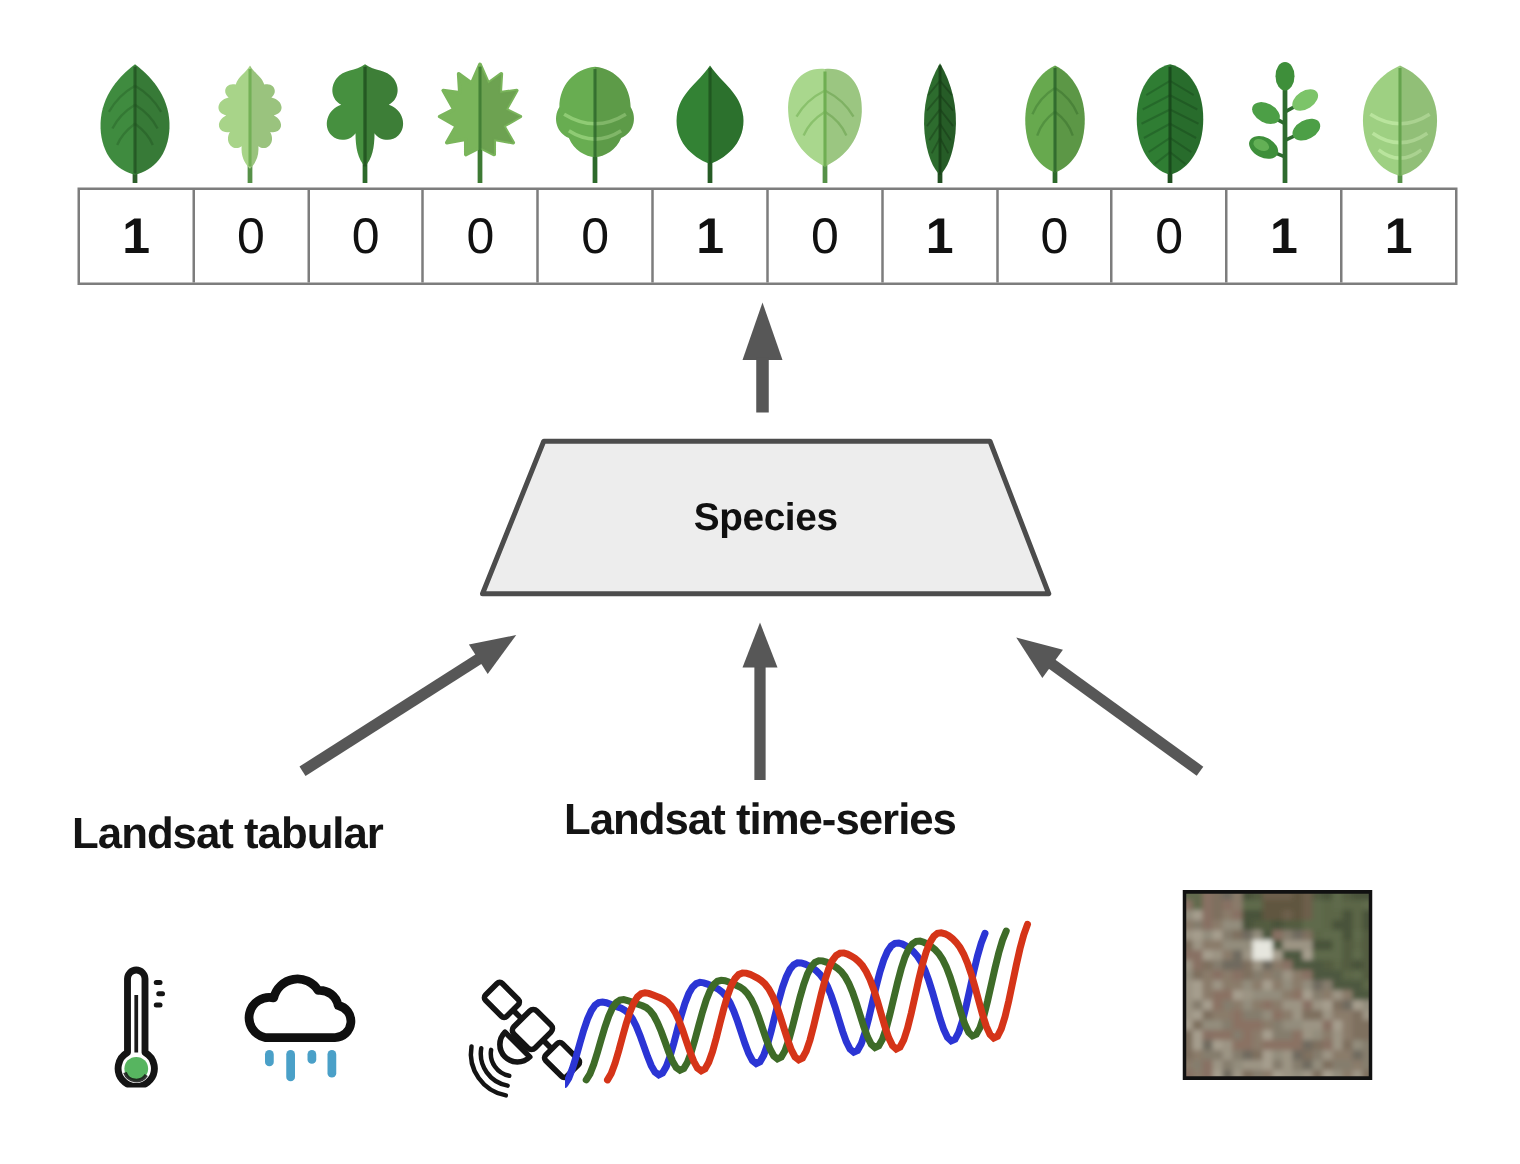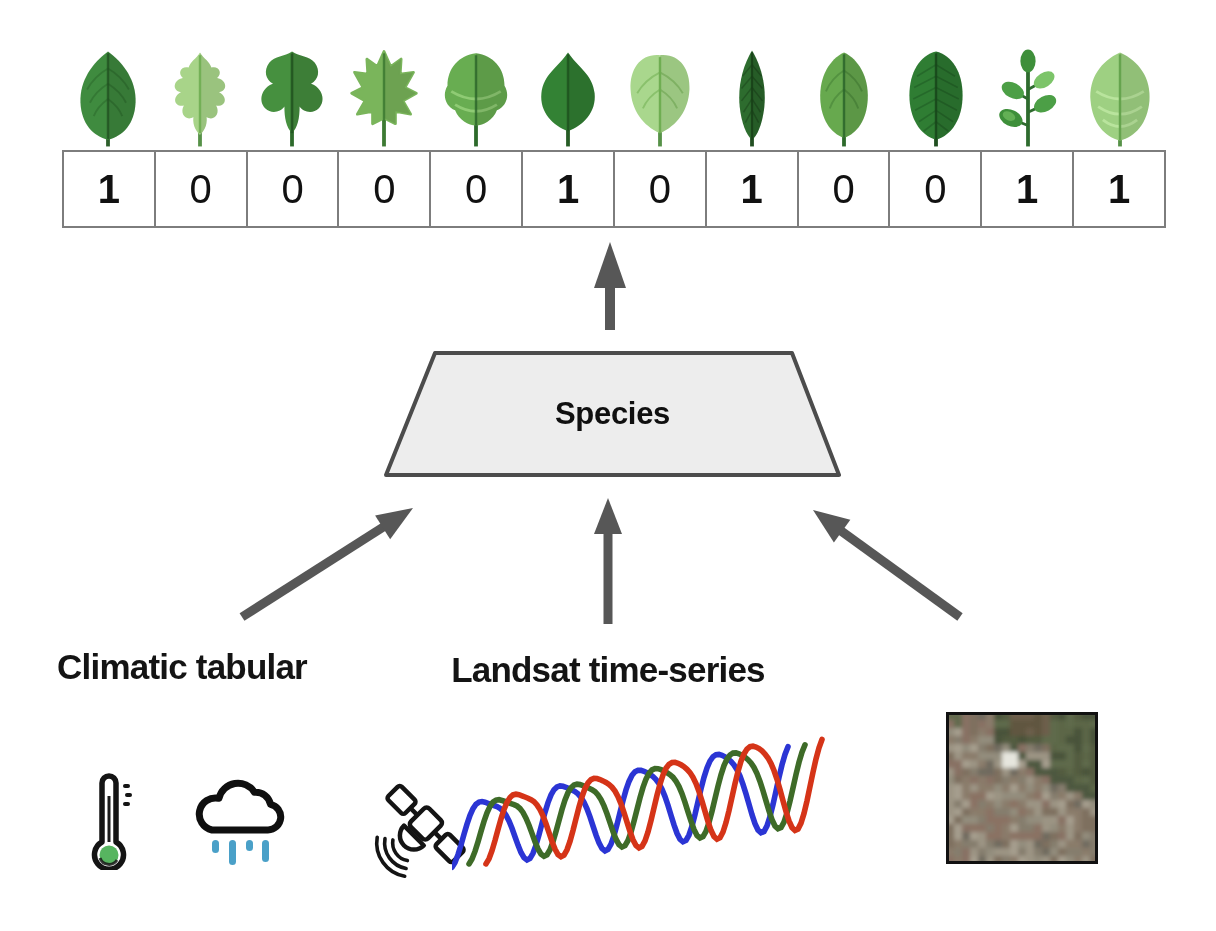--- a/index.html
+++ b/index.html
@@ -290,23 +290,23 @@
       </g>
   </svg>
   <svg class="arrow-svg" style="left:791px;top:496px;" width="185" height="132">
     <line x1="169" y1="121" x2="46" y2="32" stroke-width="9" stroke="#575757"></line>
     <g transform="translate(22,14) rotate(-144)">
         <polygon points="-36,-14 0,0 -36,14" fill="#575757"></polygon>
       </g>
   </svg>
 
   <div class="inlabel" style="left:28px;top:642px;width:308px;">
-    <div>Climatic tabular</div>
+    <div>Landsat tabular</div>
   </div>
-  <div class="inlabel" style="left:420px;top:645px;width:376px;">Landsat time-series</div>
+  <div class="inlabel" style="left:420px;top:631px;width:376px;">Landsat time-series</div>
 
   <svg class="icon-svg" style="left:86px;top:770px;" width="52" height="100" viewBox="0 0 52 100">
     <path d="M16 72 L16 13 A7 7 0 0 1 30 13 L30 72 A14.5 14.5 0 1 1 16 72 Z" fill="#fff" stroke="#141414" stroke-width="5.5" stroke-linejoin="round"></path>
     <line x1="23" y1="26" x2="23" y2="72" stroke="#1a1a1a" stroke-width="3"></line>
     <circle cx="23" cy="85" r="9.5" fill="#57b560"></circle>
     <path d="M14 88 A9.5 9.5 0 0 0 31 90" fill="none" stroke="#141414" stroke-width="3" opacity="0.85"></path>
     <rect x="37" y="14" width="7" height="4" rx="2" fill="#141414"></rect>
     <rect x="39" y="23" width="7" height="4" rx="2" fill="#141414"></rect>
     <rect x="37" y="32" width="7" height="4" rx="2" fill="#141414"></rect>
   </svg>

